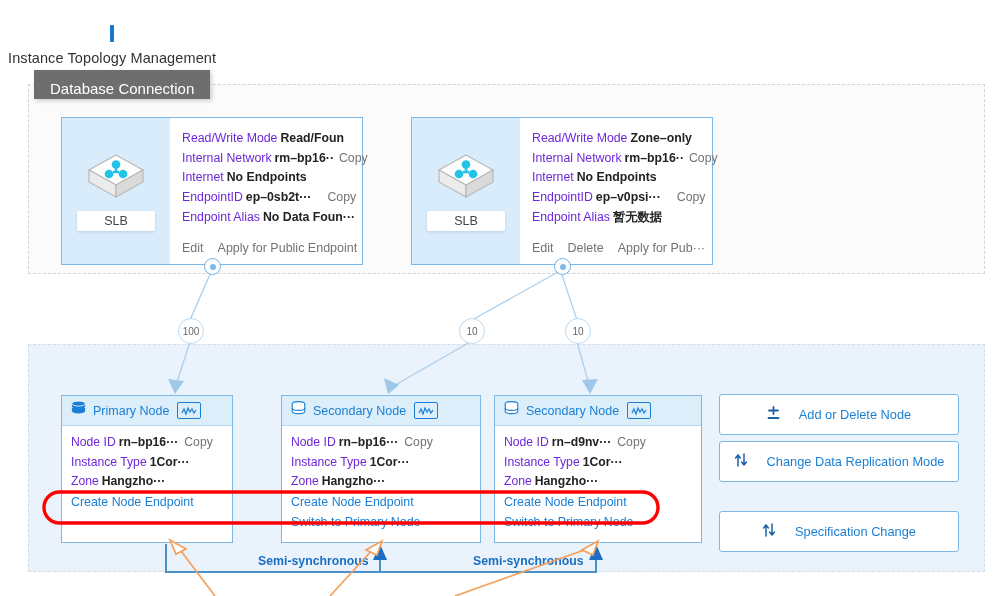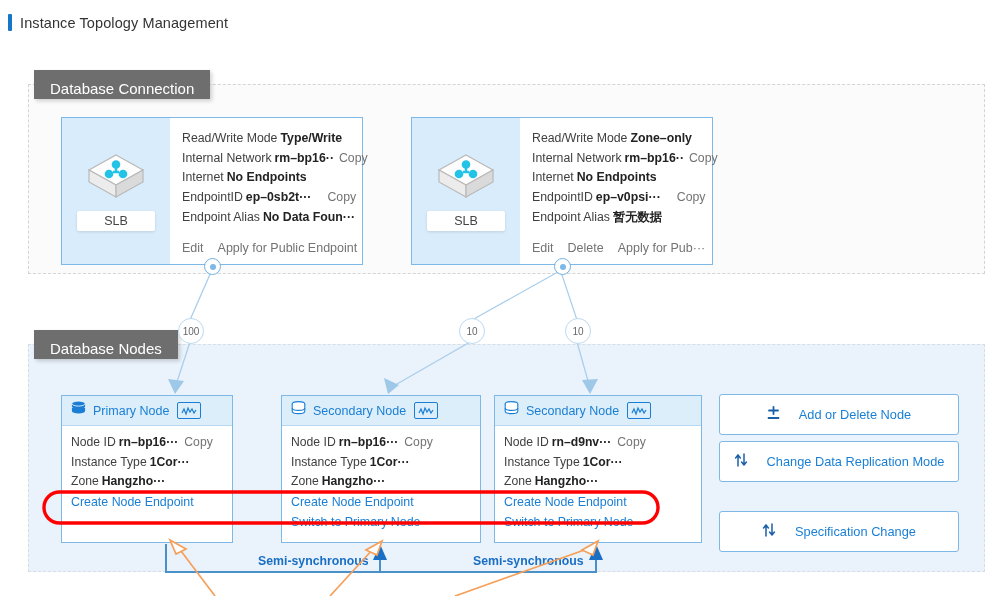--- a/index.html
+++ b/index.html
@@ -5,21 +5,21 @@
   html,body{margin:0;padding:0;}
   body{
     width:994px;height:596px;position:relative;overflow:hidden;
     background:#ffffff;
     font-family:"Liberation Sans","DejaVu Sans",sans-serif;
     -webkit-font-smoothing:antialiased;
   }
   .root{position:absolute;inset:0;}
 
   
-  .page-title{position:absolute;left:8px;top:14px;display:flex;align-items:center;gap:8px;}
+  .page-title{position:absolute;left:8px;top:25px;display:flex;align-items:center;gap:8px;flex-direction:column;}
   .title-bar{width:4px;height:17px;background:#1677c8;border-radius:1px;}
   .title-text{font-size:14.5px;color:#333333;letter-spacing:.1px;}
 
   
   .section{position:absolute;border:1px dashed #d4d4d4;box-sizing:border-box;}
   #conn-section{left:28px;top:84px;width:957px;height:190px;background:#fafbfa;}
   #nodes-section{left:28px;top:344px;width:957px;height:228px;background:#eaf2fb;border-color:#d7dde4;}
 
   .section-label{
     position:absolute;height:29px;line-height:29px;
@@ -43,21 +43,21 @@
     width:108px;background:#d9ecfb;display:flex;flex-direction:column;
     align-items:center;justify-content:center;gap:4px;flex:none;
   }
   .slb-cube{width:62px;height:56px;position:relative;}
   .slb-label{
     background:#ffffff;color:#444;font-size:12.5px;
     padding:3px 27px;border-radius:2px;box-shadow:0 1px 3px rgba(0,0,0,.12);
   }
   .slb-right{flex:1;padding:11px 0 0 12px;box-sizing:border-box;position:relative;}
   .kv{font-size:12.3px;line-height:19.7px;white-space:nowrap;display:flex;align-items:baseline;}
-  .k{color:#404040;}
+  .k{color:#6d28d9;}
   .v{color:#222;font-weight:bold;margin-left:3px;}
   .v.cn{font-family:"DejaVu Sans",sans-serif;}
   .lnk{color:#737373;cursor:pointer;}
   .kv .lnk{margin-left:5px;font-weight:normal;}
   .kv .lnk.pad{margin-left:16px;}
   .slb-actions{position:absolute;left:12px;bottom:9px;display:flex;gap:14px;font-size:12.5px;}
 
   
   .port{
     position:absolute;width:15px;height:15px;border-radius:50%;
@@ -125,41 +125,40 @@
 <div class="root">
 
   <div class="page-title">
     <div class="title-bar"></div>
     <div class="title-text">Instance Topology Management</div>
   </div>
 
   <div class="section" id="conn-section"></div>
   <div class="section" id="nodes-section"></div>
   <div class="section-label" id="conn-label">Database Connection</div>
-  <div class="section-label" id="nodes-label">Database Nodes</div>
 
   <div class="slb-card" id="slb-card-1">
     <div class="slb-left">
       <div class="slb-cube">
         <svg width="62" height="56" viewBox="0 0 62 56">
           <polygon points="31,4 58,19 31,34 4,19" fill="#fdfdfd" stroke="#b9b9b9" stroke-width="1.2"></polygon>
           <polygon points="4,19 31,34 31,46 4,31" fill="#ececec" stroke="#b9b9b9" stroke-width="1.2"></polygon>
           <polygon points="58,19 31,34 31,46 58,31" fill="#dadada" stroke="#b9b9b9" stroke-width="1.2"></polygon>
           <circle cx="31" cy="13.5" r="4.3" fill="#22c3e6"></circle>
           <circle cx="24" cy="23" r="4.3" fill="#22c3e6"></circle>
           <circle cx="38" cy="23" r="4.3" fill="#22c3e6"></circle>
           <path d="M31 17 L31 21 M28 21 L34 21" stroke="#22c3e6" stroke-width="2.4"></path>
         </svg>
       </div>
       <div class="slb-label">SLB</div>
     </div>
     <div class="slb-right">
       <div class="kv">
           <span class="k">Read/Write Mode</span>
-          <span class="v">Type/Write</span>
+          <span class="v">Read/Foun</span>
         </div>
       <div class="kv">
           <span class="k">Internal Network</span>
           <span class="v">rm–bp16··</span>
           <span class="lnk">Copy</span>
         </div>
       <div class="kv">
           <span class="k">Internet</span>
           <span class="v">No Endpoints</span>
         </div>

